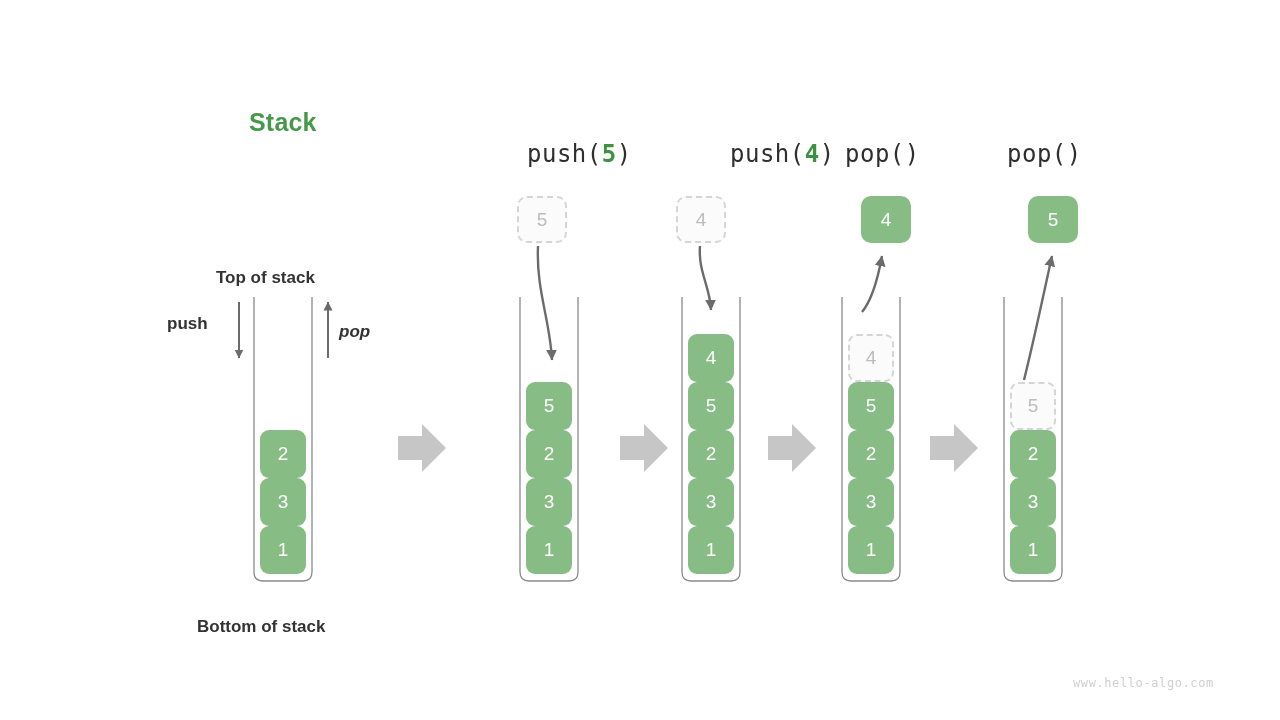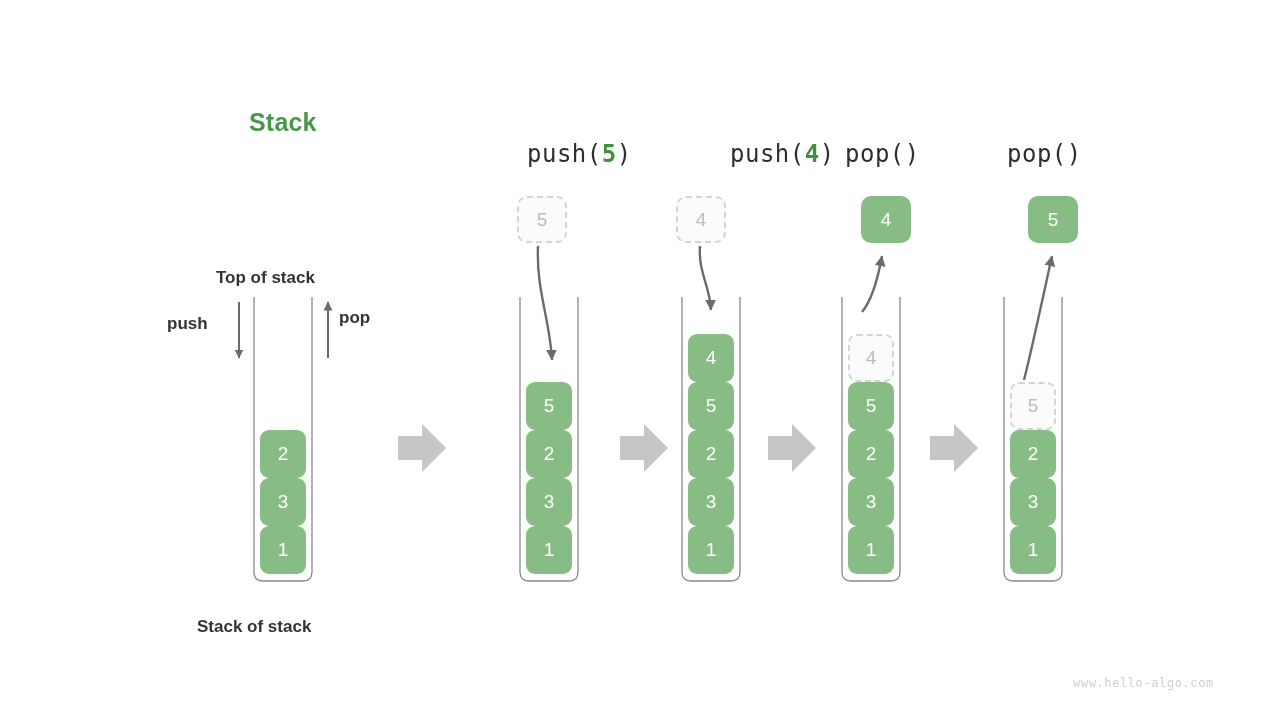--- a/index.html
+++ b/index.html
@@ -38,21 +38,21 @@
   .label-bold {
     position: absolute;
     font-size: 17px;
     font-weight: bold;
     color: #333333;
     white-space: nowrap;
   }
   .label-top    { left: 216px; top: 248px; margin-top: 20px; }
   .label-bottom { left: 197px; top: 617px; }
   .label-push   { left: 167px; top: 314px; }
-  .label-pop    { left: 339px; top: 308px; }
+  .label-pop    { left: 339px; top: 322px; font-style: italic; }
 
   .op-label {
     position: absolute;
     top: 140px;
     font-family: "DejaVu Sans Mono", "Liberation Mono", monospace;
     font-size: 24px;
     color: #2e2e2e;
     white-space: nowrap;
     letter-spacing: 0.5px;
   }
@@ -148,21 +148,21 @@
   }
 </style>
 </head>
 <body>
 
 <div class="canvas">
 
   <div class="stack-title">Stack</div>
 
   <div class="label-bold label-top">Top of stack</div>
-  <div class="label-bold label-bottom">Stack of stack</div>
+  <div class="label-bold label-bottom">Bottom of stack</div>
   <div class="label-bold label-push">push</div>
   <div class="label-bold label-pop">pop</div>
 
   <div class="op-label" style="left:527px;">
     <span>push(</span><span class="arg">5</span><span>)</span>
   </div>
   <div class="op-label" style="left:682px;margin-left:48px;">
     <span>push(</span><span class="arg">4</span><span>)</span>
   </div>
   <div class="op-label" style="left:845px;">

